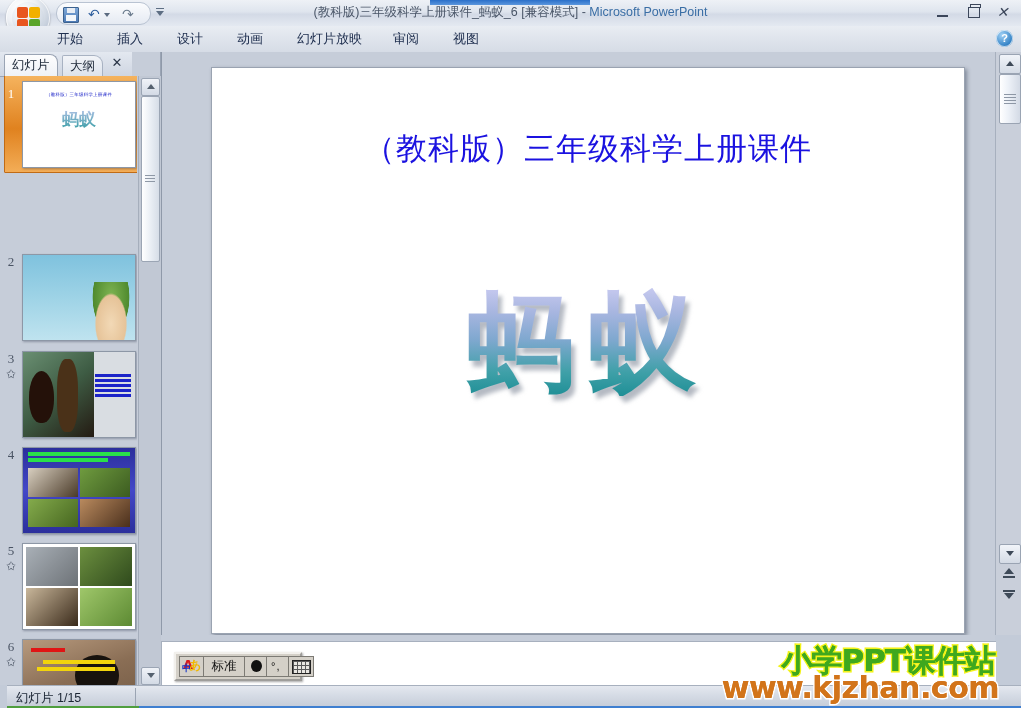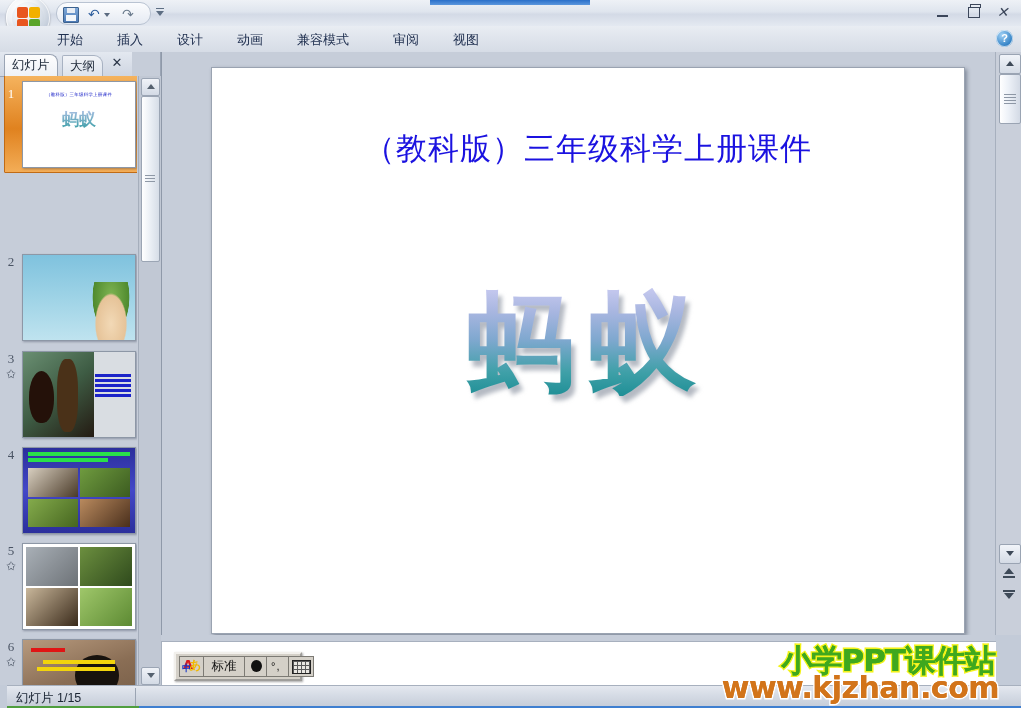--- a/index.html
+++ b/index.html
@@ -81,21 +81,21 @@
   .wc .close{position:absolute;left:7px;top:3px;width:13px;height:13px;color:#3b465a;font-size:14px;line-height:13px;text-align:center;font-family:"Liberation Sans",sans-serif;}
 
   
   .ribbonbar{
     position:absolute;left:0;top:26px;width:1021px;height:26px;
     background:linear-gradient(180deg,#e9edf3 0%,#dfe4ec 50%,#d6dce6 100%);
     border-bottom:1px solid #9aa6b8;
   }
   .rtab{
     position:absolute;top:4px;height:20px;line-height:20px;
-    font-size:13px;color:#203050;padding:0 9px;white-space:nowrap;
+    font-size:13px;color:#203050;padding:0 9px;white-space:nowrap;font-family:Liberation Mono, monospace;
   }
   .helpbtn{
     position:absolute;right:8px;top:4px;width:17px;height:17px;border-radius:50%;
     background:radial-gradient(circle at 35% 30%,#9fd0f5,#2f7fc4 70%,#1d5c96);
     box-shadow:inset 0 0 0 1px #ffffffaa;
   }
   .helpbtn span{display:block;width:17px;height:17px;line-height:16px;text-align:center;color:#fff;font-size:11px;font-weight:bold;}
 
   
   .leftpane{
@@ -319,34 +319,37 @@
       </div>
       <div class="qat-btn" style="left:62px;">
         <span class="icon-redo">↷</span>
       </div>
     </div>
     <div class="qat-drop">
       <span class="bar"></span>
         <span class="tri"></span>
     </div>
 
+    <div class="title-text">
+      <span>(教科版)三年级科学上册课件_蚂蚁_6 [兼容模式] - </span><span class="app-name">Microsoft PowerPoint</span>
+    </div>
 
     <div class="wincontrols">
       <span class="wc"><i class="min"></i></span>
       <span class="wc"><i class="restore"></i></span>
       <span class="wc"><i class="close">✕</i></span>
     </div>
   </div>
 
   <div class="ribbonbar">
     <div class="rtab" style="left:48px;">开始</div>
     <div class="rtab" style="left:108px;">插入</div>
     <div class="rtab" style="left:168px;">设计</div>
     <div class="rtab" style="left:228px;">动画</div>
-    <div class="rtab" style="left:288px;">兼容模式</div>
+    <div class="rtab" style="left:288px;">幻灯片放映</div>
     <div class="rtab" style="left:384px;">审阅</div>
     <div class="rtab" style="left:444px;">视图</div>
     <div class="helpbtn">
       <span>?</span>
     </div>
   </div>
 
   <div class="leftpane">
     <div class="pane-tabs">
       <div class="ptab active" style="left:4px;">幻灯片</div>

